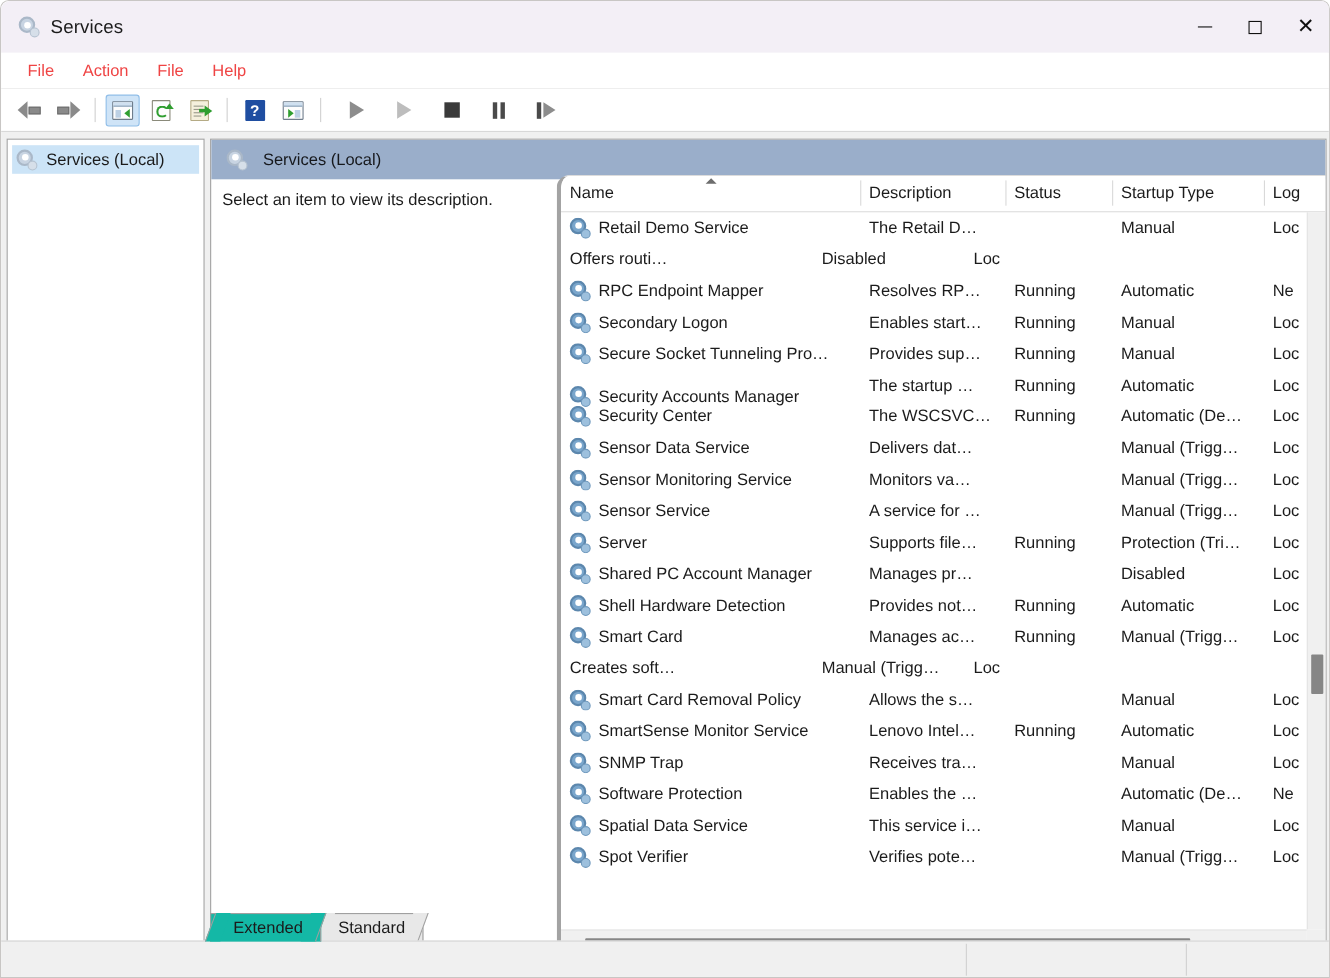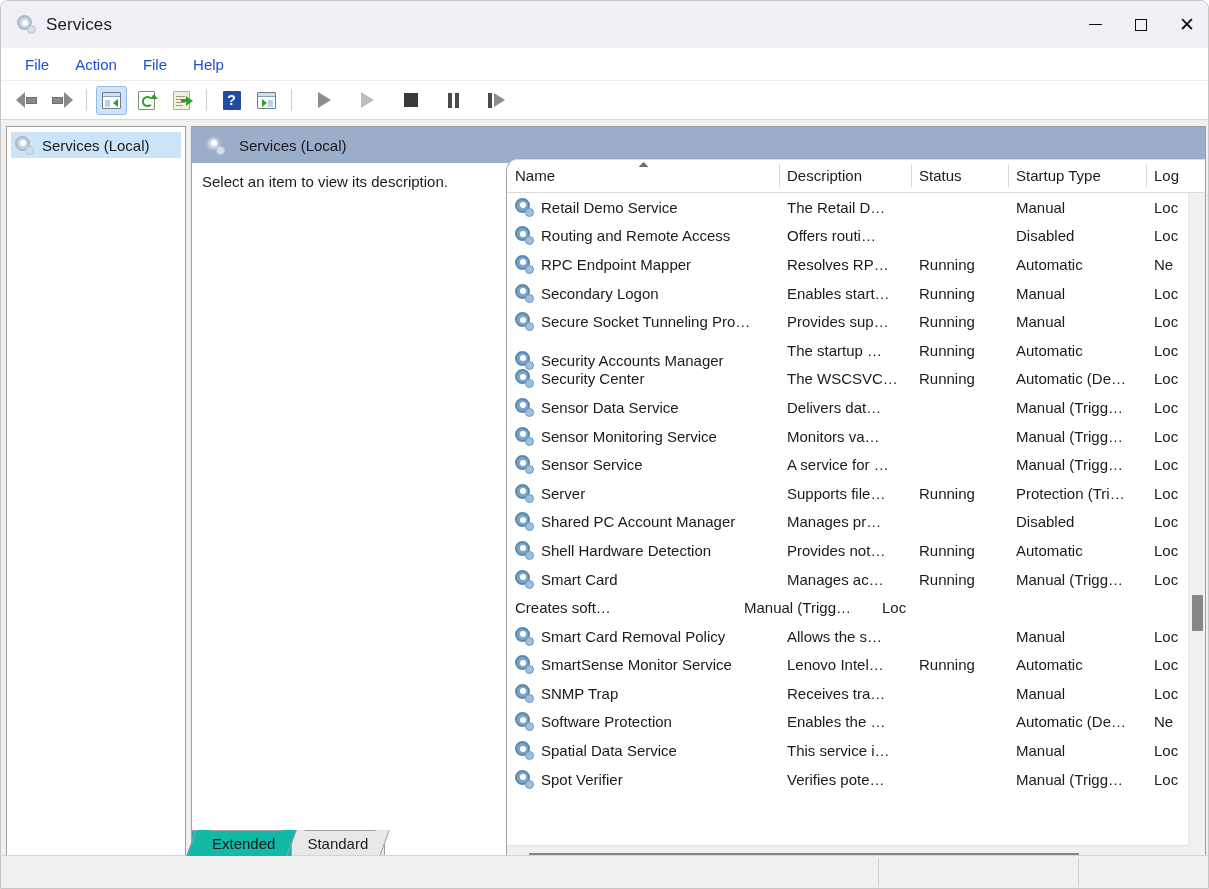--- a/index.html
+++ b/index.html
@@ -39,21 +39,21 @@
   .wc .glyph-close { display: block; font-size: 19px; line-height: 19px; font-weight: 300; }
 
   
   .menubar {
     position: absolute; left: 0; top: 47px; width: 1209px; height: 33px;
     background: #ffffff;
     display: flex; align-items: center; padding-left: 14px;
     border-bottom: 1px solid #eeeeee;
   }
   .menu-item {
-    font-size: 15px; color: #1d4ed8; padding: 4px 10px; margin-right: 6px; cursor: default;
+    font-size: 15px; color: #ef4444; padding: 4px 10px; margin-right: 6px; cursor: default;
   }
 
   
   .toolbar {
     position: absolute; left: 0; top: 80px; width: 1209px; height: 39px;
     background: #ffffff;
     display: flex; align-items: center; padding-left: 8px;
     border-bottom: 1px solid #d8d8d8;
   }
   .tb-btn {
@@ -146,21 +146,21 @@
   .desc-text {
     position: absolute; left: 10px; top: 46px;
     font-size: 15px; color: #1b1b1b;
   }
 
   
   .listview {
     position: absolute; left: 314px; top: 32px; right: 0; bottom: 0;
     background: #ffffff;
     border-top-left-radius: 12px;
-    border-left: 1px solid #a3a3a3;
+    border-left: 4px solid #a3a3a3;
     border-top: 1px solid #dcdcdc;
     overflow: hidden;
   }
   .lv-header {
     position: absolute; left: 0; top: 0; right: 0; height: 33px;
     background: #ffffff; border-bottom: 1px solid #dcdcdc;
     display: flex; align-items: flex-end;
   }
   .lv-col {
     position: relative; height: 33px; display: flex; align-items: center;
@@ -430,28 +430,20 @@
                   <span class="g-sm"></span>
                 </span>
                 <span class="nm">Retail Demo Service</span>
               </div>
               <div class="lv-cell" style="width: 132px;">The Retail D…</div>
               <div class="lv-cell" style="width: 97px;"></div>
               <div class="lv-cell" style="width: 138px;">Manual</div>
               <div class="lv-cell" style="width: 60px;">Loc</div>
             </div>
             <div class="lv-row">
-              <div class="lv-cell name" style="width: 272px;">
-                <span class="gear">
-                  <span class="g-main"></span>
-                  <span class="g-hole"></span>
-                  <span class="g-sm"></span>
-                </span>
-                <span class="nm">Routing and Remote Access</span>
-              </div>
               <div class="lv-cell" style="width: 132px;">Offers routi…</div>
               <div class="lv-cell" style="width: 97px;"></div>
               <div class="lv-cell" style="width: 138px;">Disabled</div>
               <div class="lv-cell" style="width: 60px;">Loc</div>
             </div>
             <div class="lv-row">
               <div class="lv-cell name" style="width: 272px;">
                 <span class="gear">
                   <span class="g-main"></span>
                   <span class="g-hole"></span>

